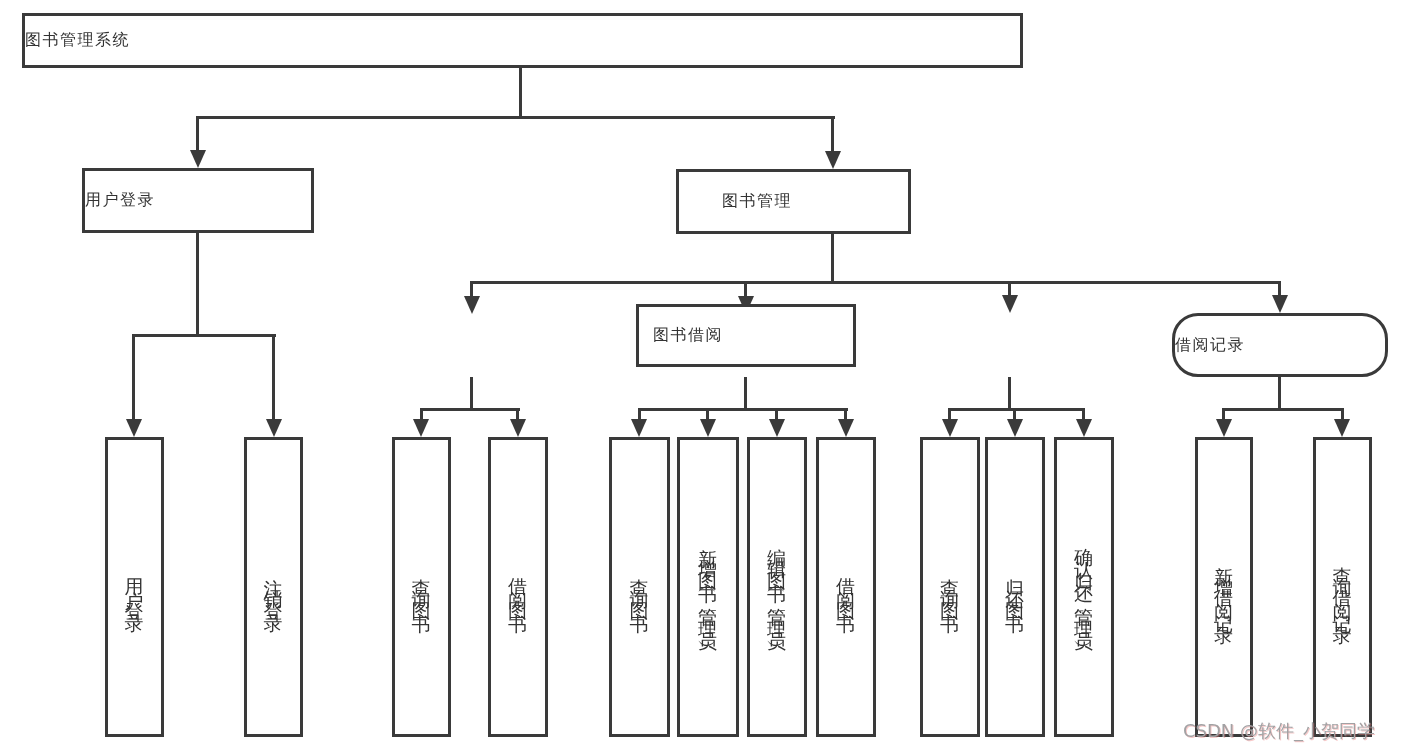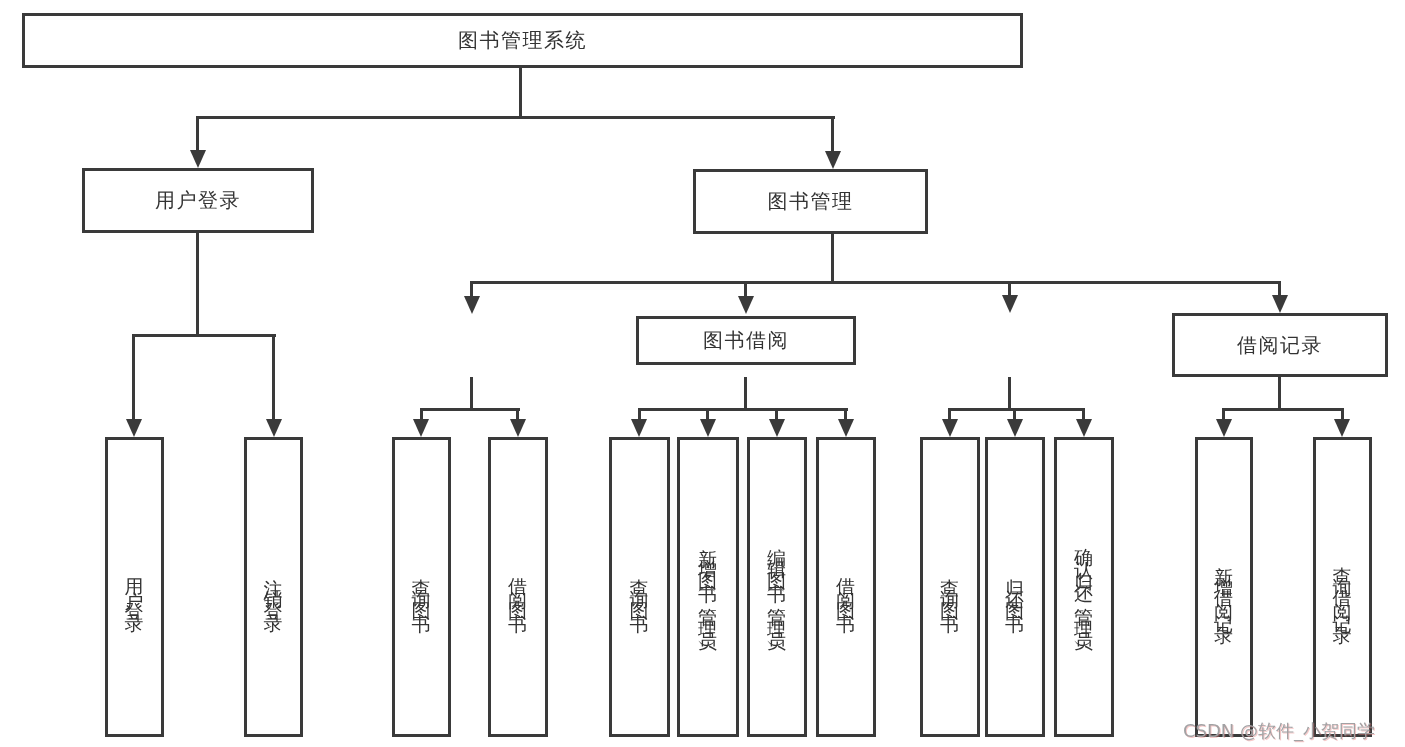--- a/index.html
+++ b/index.html
@@ -5,22 +5,22 @@
   html,body{margin:0;padding:0;background:#ffffff;}
   .stage{
     position:relative;width:1405px;height:747px;background:#ffffff;
     font-family:"DejaVu Sans","Liberation Sans",sans-serif;
     overflow:hidden;color:#333333;
   }
   
   .hbox{
     position:absolute;box-sizing:border-box;background:#ffffff;
     border:3px solid #3a3a3a;
-    display:flex;align-items:center;justify-content:center;
-    font-size:20px;letter-spacing:1.5px;white-space:nowrap;
+    display:flex;align-items:center;justify-content:flex-start;
+    font-size:16px;letter-spacing:1.5px;white-space:nowrap;
   }
   
   .vbox{
     position:absolute;box-sizing:border-box;background:#ffffff;
     border:3px solid #3a3a3a;top:437px;height:300px;
     display:flex;align-items:center;justify-content:center;
   }
   .vbox .vtext{
     writing-mode:vertical-lr;text-orientation:mixed;
     font-size:19px;letter-spacing:12px;line-height:1;
@@ -51,21 +51,21 @@
   <div class="vline" style="left:519px;top:66px;height:51px;"></div>
   <div class="hline" style="left:196px;top:116px;width:639px;"></div>
   <div class="vline" style="left:196px;top:116px;height:36px;"></div>
   <div class="arrow" style="left:190px;top:150px;"></div>
   <div class="vline" style="left:831px;top:116px;height:36px;"></div>
   <div class="arrow" style="left:825px;top:151px;"></div>
 
   <div class="hbox" style="left:82px;top:168px;width:232px;height:65px;">
     <span>用户登录</span>
   </div>
-  <div class="hbox" style="left:693px;top:169px;width:235px;height:65px;">
+  <div class="hbox" style="left:676px;top:169px;width:235px;height:65px;padding-left:43px;">
     <span>图书管理</span>
   </div>
 
   <div class="vline" style="left:196px;top:233px;height:102px;"></div>
   <div class="hline" style="left:132px;top:334px;width:144px;"></div>
   <div class="vline" style="left:132px;top:334px;height:86px;"></div>
   <div class="arrow" style="left:126px;top:419px;"></div>
   <div class="vline" style="left:272px;top:334px;height:86px;"></div>
   <div class="arrow" style="left:266px;top:419px;"></div>
 
@@ -73,24 +73,24 @@
   <div class="hline" style="left:470px;top:281px;width:811px;"></div>
   <div class="vline" style="left:470px;top:281px;height:16px;"></div>
   <div class="arrow" style="left:464px;top:296px;"></div>
   <div class="vline" style="left:744px;top:281px;height:16px;"></div>
   <div class="arrow" style="left:738px;top:296px;"></div>
   <div class="vline" style="left:1008px;top:281px;height:16px;"></div>
   <div class="arrow" style="left:1002px;top:295px;"></div>
   <div class="vline" style="left:1278px;top:281px;height:16px;"></div>
   <div class="arrow" style="left:1272px;top:295px;"></div>
 
-  <div class="hbox" style="left:636px;top:316px;width:220px;height:49px;">
+  <div class="hbox" style="left:636px;top:304px;width:220px;height:63px;padding-left:14px;">
     <span>图书借阅</span>
   </div>
-  <div class="hbox" style="left:1172px;top:313px;width:216px;height:64px;">
+  <div class="hbox" style="left:1172px;top:313px;width:216px;height:64px;border-radius:26px;">
     <span>借阅记录</span>
   </div>
 
   <div class="vline" style="left:470px;top:377px;height:33px;"></div>
   <div class="hline" style="left:420px;top:408px;width:100px;"></div>
   <div class="vline" style="left:420px;top:408px;height:13px;"></div>
   <div class="arrow" style="left:413px;top:419px;"></div>
   <div class="vline" style="left:516px;top:408px;height:13px;"></div>
   <div class="arrow" style="left:510px;top:419px;"></div>
 

